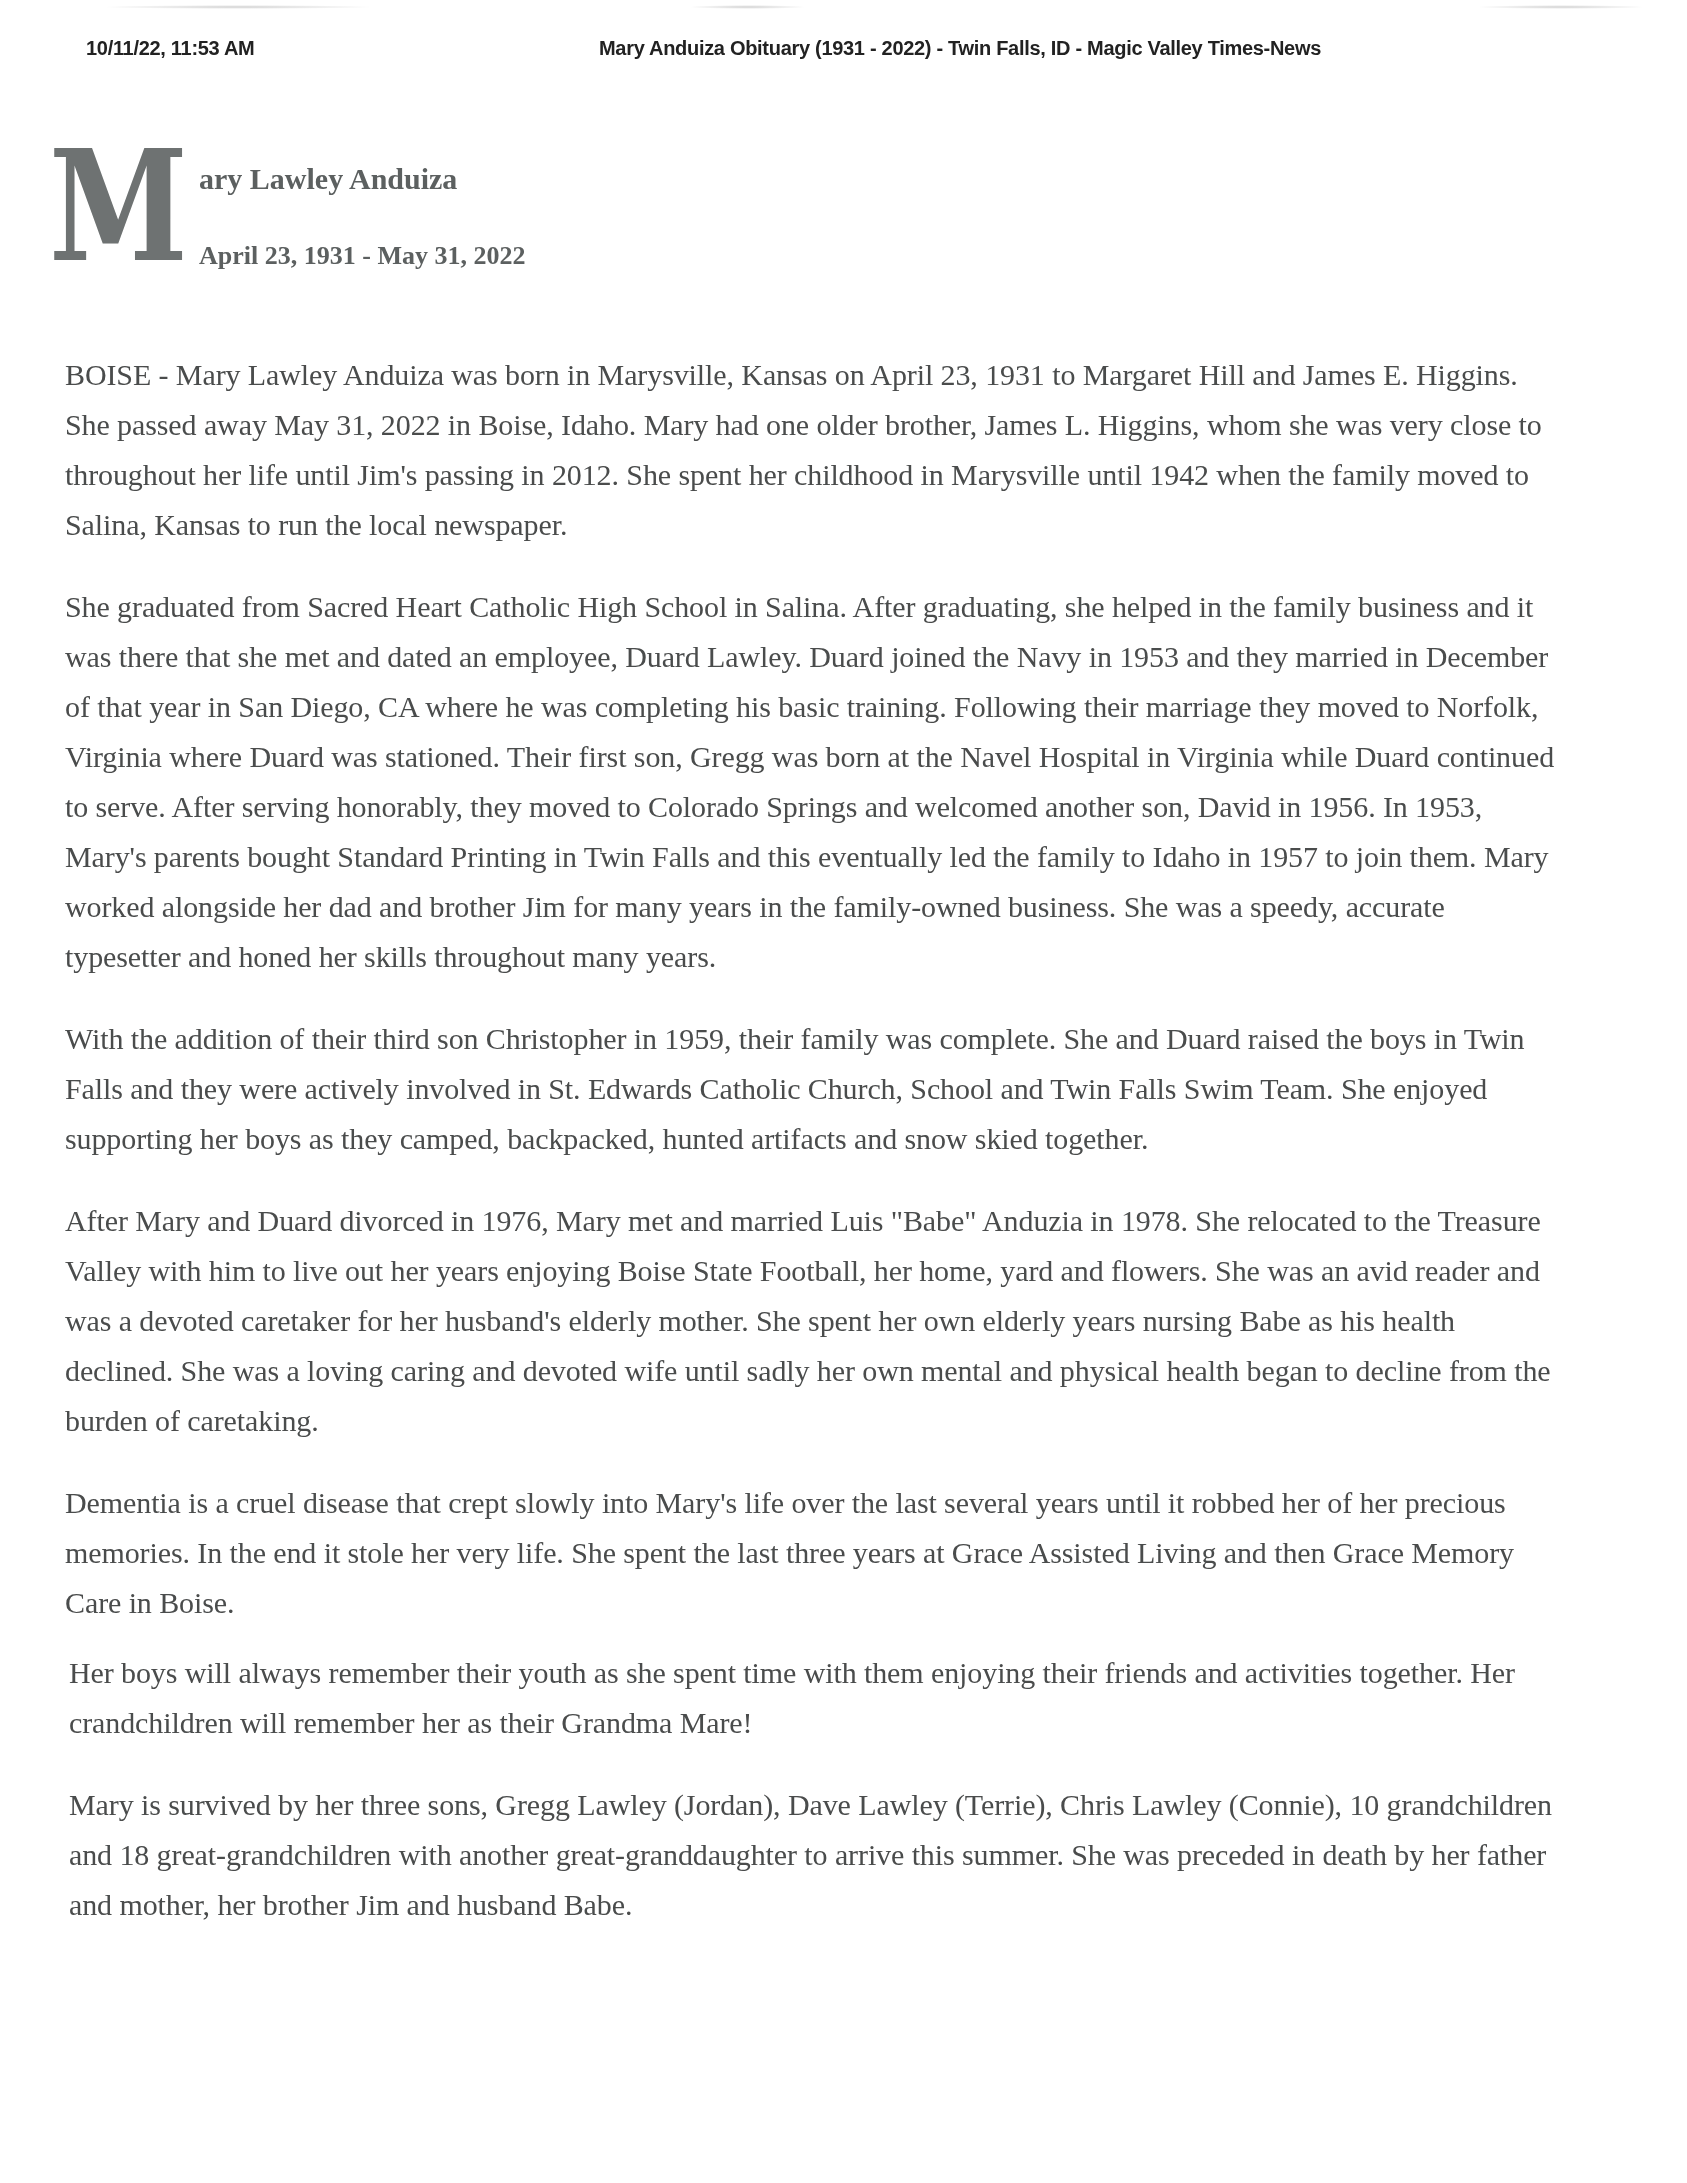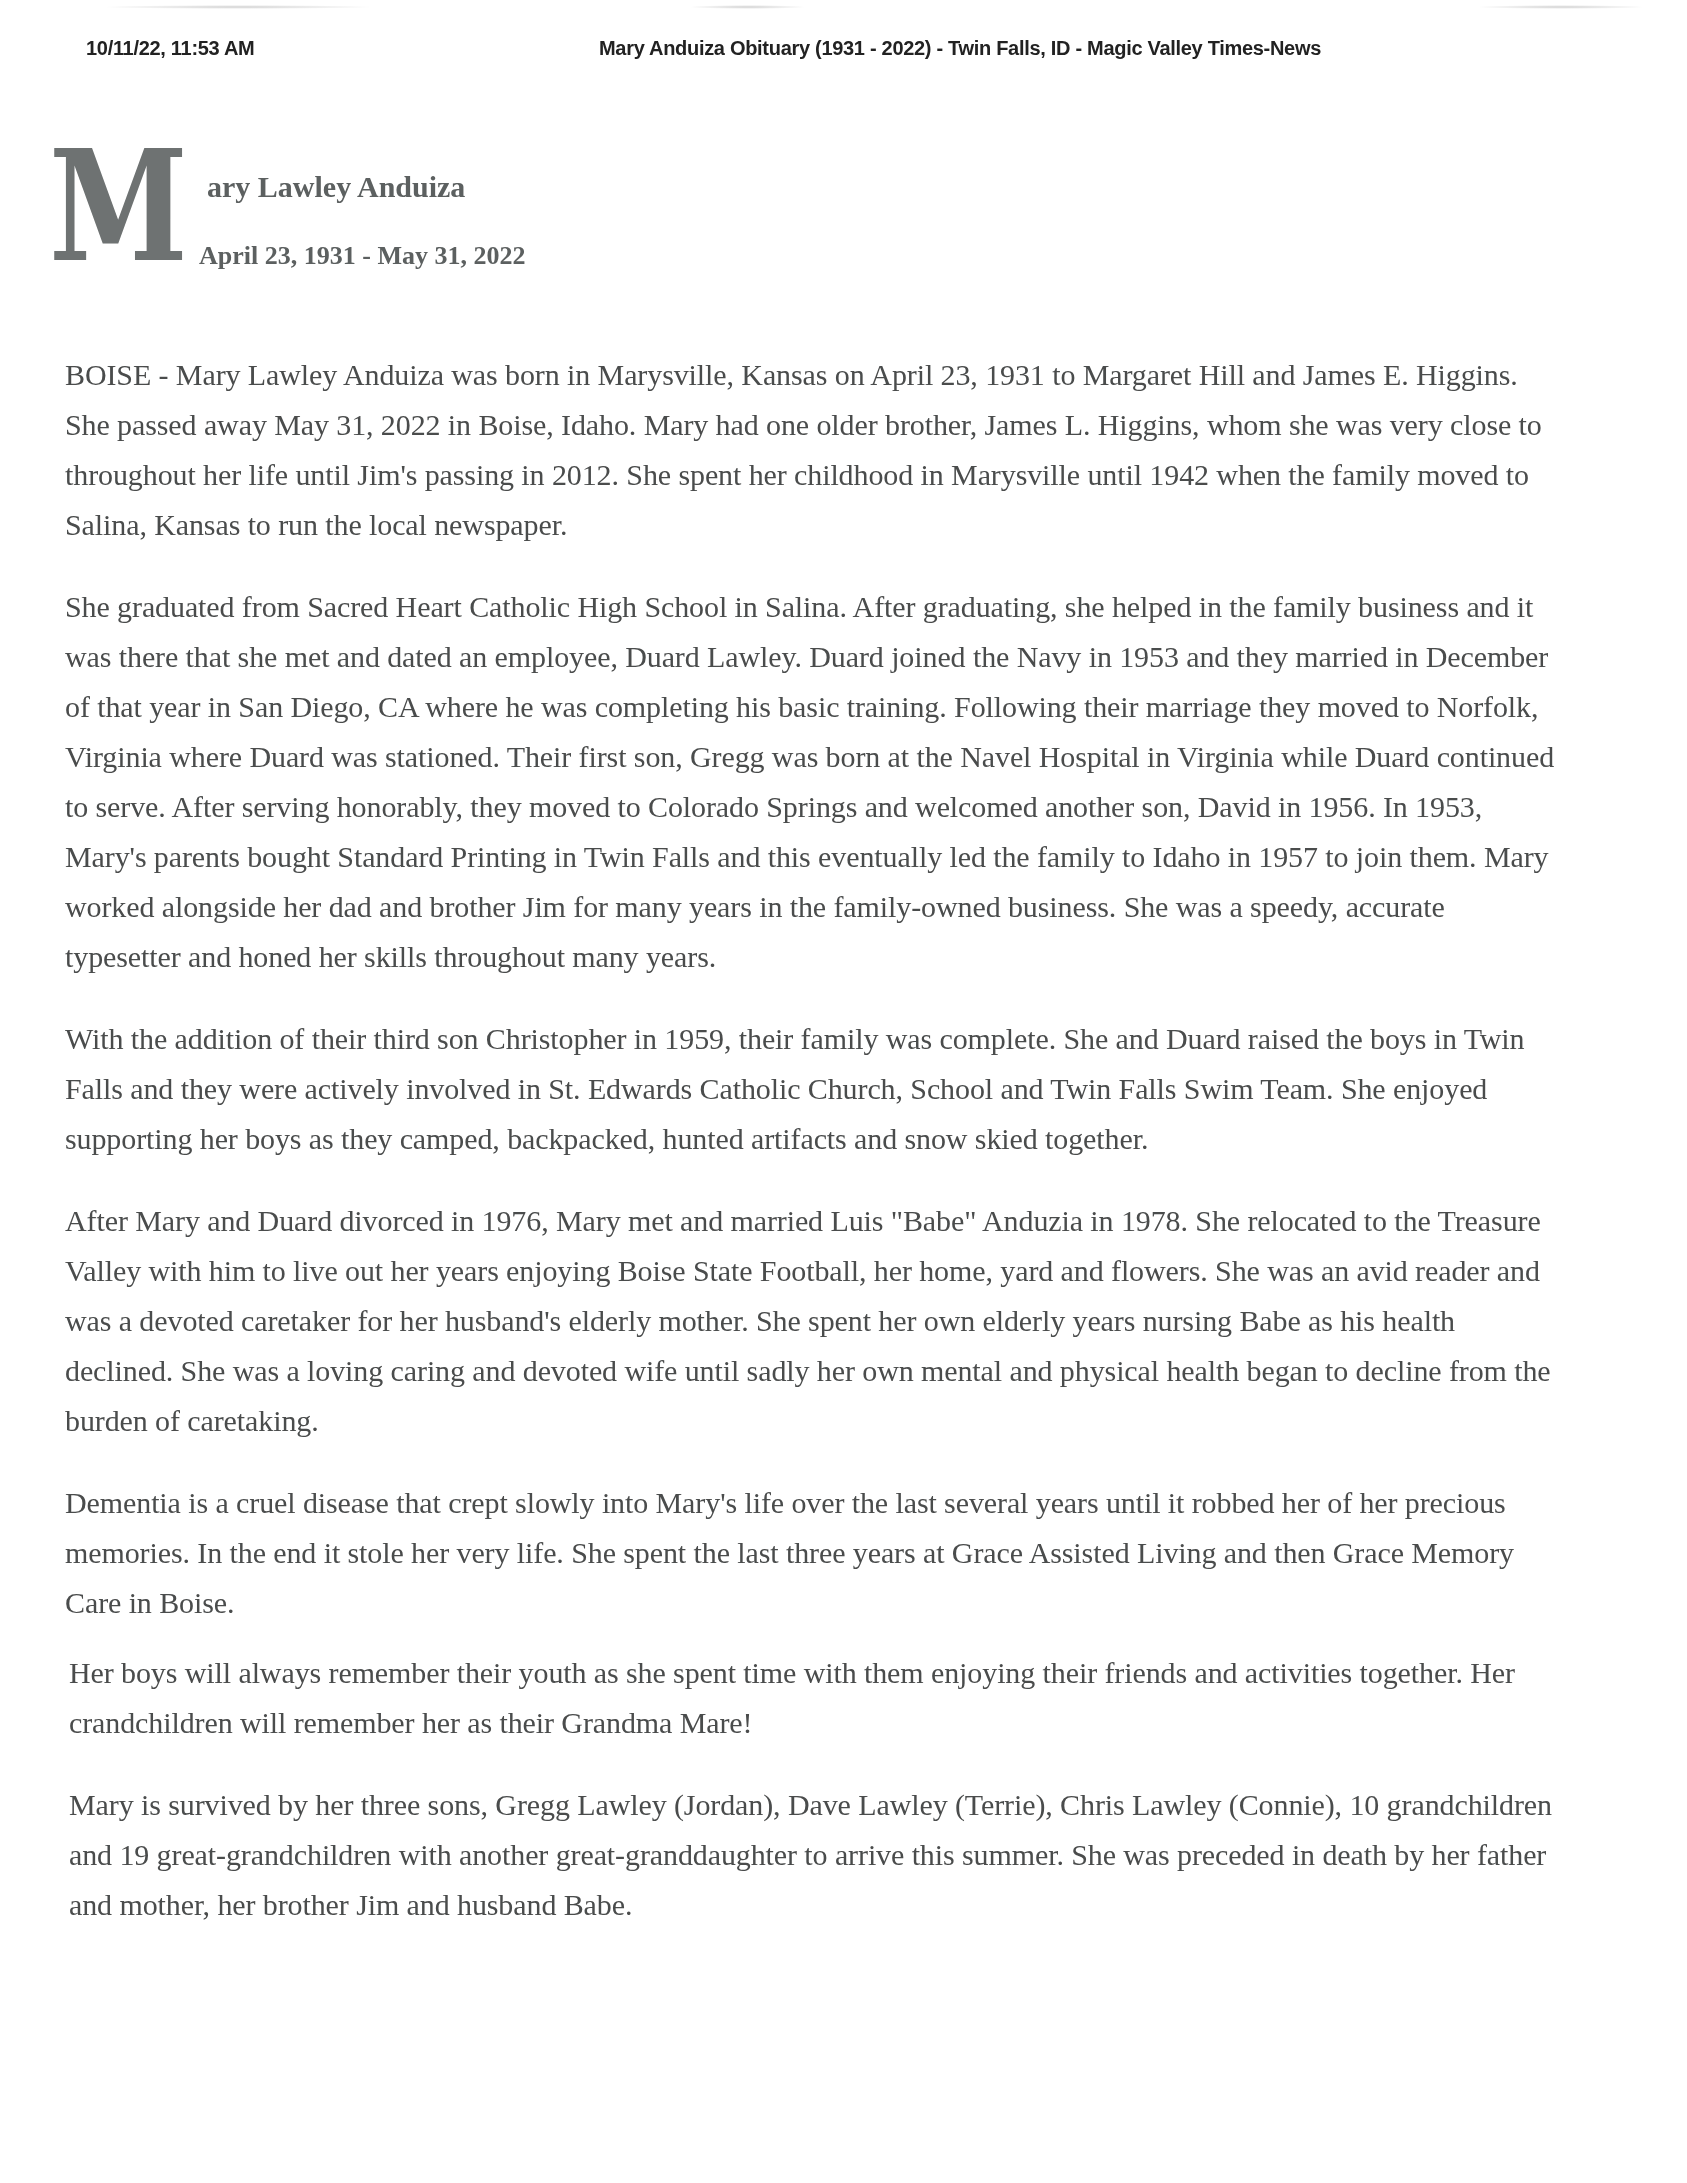--- a/index.html
+++ b/index.html
@@ -109,26 +109,26 @@
 <div class="scan-shadow" style="left:688px;width:119px;"></div>
 <div class="scan-shadow" style="left:1475px;width:172px;"></div>
 
 <header class="print-header">
   <span class="timestamp">10/11/22, 11:53 AM</span>
   <span class="page-title">Mary Anduiza Obituary (1931 - 2022) - Twin Falls, ID - Magic Valley Times-News</span>
 </header>
 
 <section class="heading-block">
   <span class="drop-cap">M</span>
-  <h1 class="obit-name" style="margin:8px;text-align:right;">ary Lawley Anduiza</h1>
+  <h1 class="obit-name" style="margin:0;text-align:right;">ary Lawley Anduiza</h1>
   <div class="obit-dates">April 23, 1931 - May 31, 2022</div>
 </section>
 
 <article class="obit-body">
   <p>BOISE - Mary Lawley Anduiza was born in Marysville, Kansas on April 23, 1931 to Margaret Hill and James E. Higgins. She passed away May 31, 2022 in Boise, Idaho. Mary had one older brother, James L. Higgins, whom she was very close to throughout her life until Jim's passing in 2012. She spent her childhood in Marysville until 1942 when the family moved to Salina, Kansas to run the local newspaper.</p>
   <p>She graduated from Sacred Heart Catholic High School in Salina. After graduating, she helped in the family business and it was there that she met and dated an employee, Duard Lawley. Duard joined the Navy in 1953 and they married in December of that year in San Diego, CA where he was completing his basic training. Following their marriage they moved to Norfolk, Virginia where Duard was stationed. Their first son, Gregg was born at the Navel Hospital in Virginia while Duard continued to serve. After serving honorably, they moved to Colorado Springs and welcomed another son, David in 1956. In 1953, Mary's parents bought Standard Printing in Twin Falls and this eventually led the family to Idaho in 1957 to join them. Mary worked alongside her dad and brother Jim for many years in the family-owned business. She was a speedy, accurate typesetter and honed her skills throughout many years.</p>
   <p>With the addition of their third son Christopher in 1959, their family was complete. She and Duard raised the boys in Twin Falls and they were actively involved in St. Edwards Catholic Church, School and Twin Falls Swim Team. She enjoyed supporting her boys as they camped, backpacked, hunted artifacts and snow skied together.</p>
   <p>After Mary and Duard divorced in 1976, Mary met and married Luis "Babe" Anduzia in 1978. She relocated to the Treasure Valley with him to live out her years enjoying Boise State Football, her home, yard and flowers. She was an avid reader and was a devoted caretaker for her husband's elderly mother. She spent her own elderly years nursing Babe as his health declined. She was a loving caring and devoted wife until sadly her own mental and physical health began to decline from the burden of caretaking.</p>
   <p class="gap-small">Dementia is a cruel disease that crept slowly into Mary's life over the last several years until it robbed her of her precious memories. In the end it stole her very life. She spent the last three years at Grace Assisted Living and then Grace Memory Care in Boise.</p>
   <p class="indent-shift">Her boys will always remember their youth as she spent time with them enjoying their friends and activities together. Her crandchildren will remember her as their Grandma Mare!</p>
-  <p class="indent-shift">Mary is survived by her three sons, Gregg Lawley (Jordan), Dave Lawley (Terrie), Chris Lawley (Connie), 10 grandchildren and 19 great-grandchildren with another great-granddaughter to arrive this summer. She was preceded in death by her father and mother, her brother Jim and husband Babe.</p>
+  <p class="indent-shift">Mary is survived by her three sons, Gregg Lawley (Jordan), Dave Lawley (Terrie), Chris Lawley (Connie), 10 grandchildren and 18 great-grandchildren with another great-granddaughter to arrive this summer. She was preceded in death by her father and mother, her brother Jim and husband Babe.</p>
 </article>
 
 
 </body></html>

